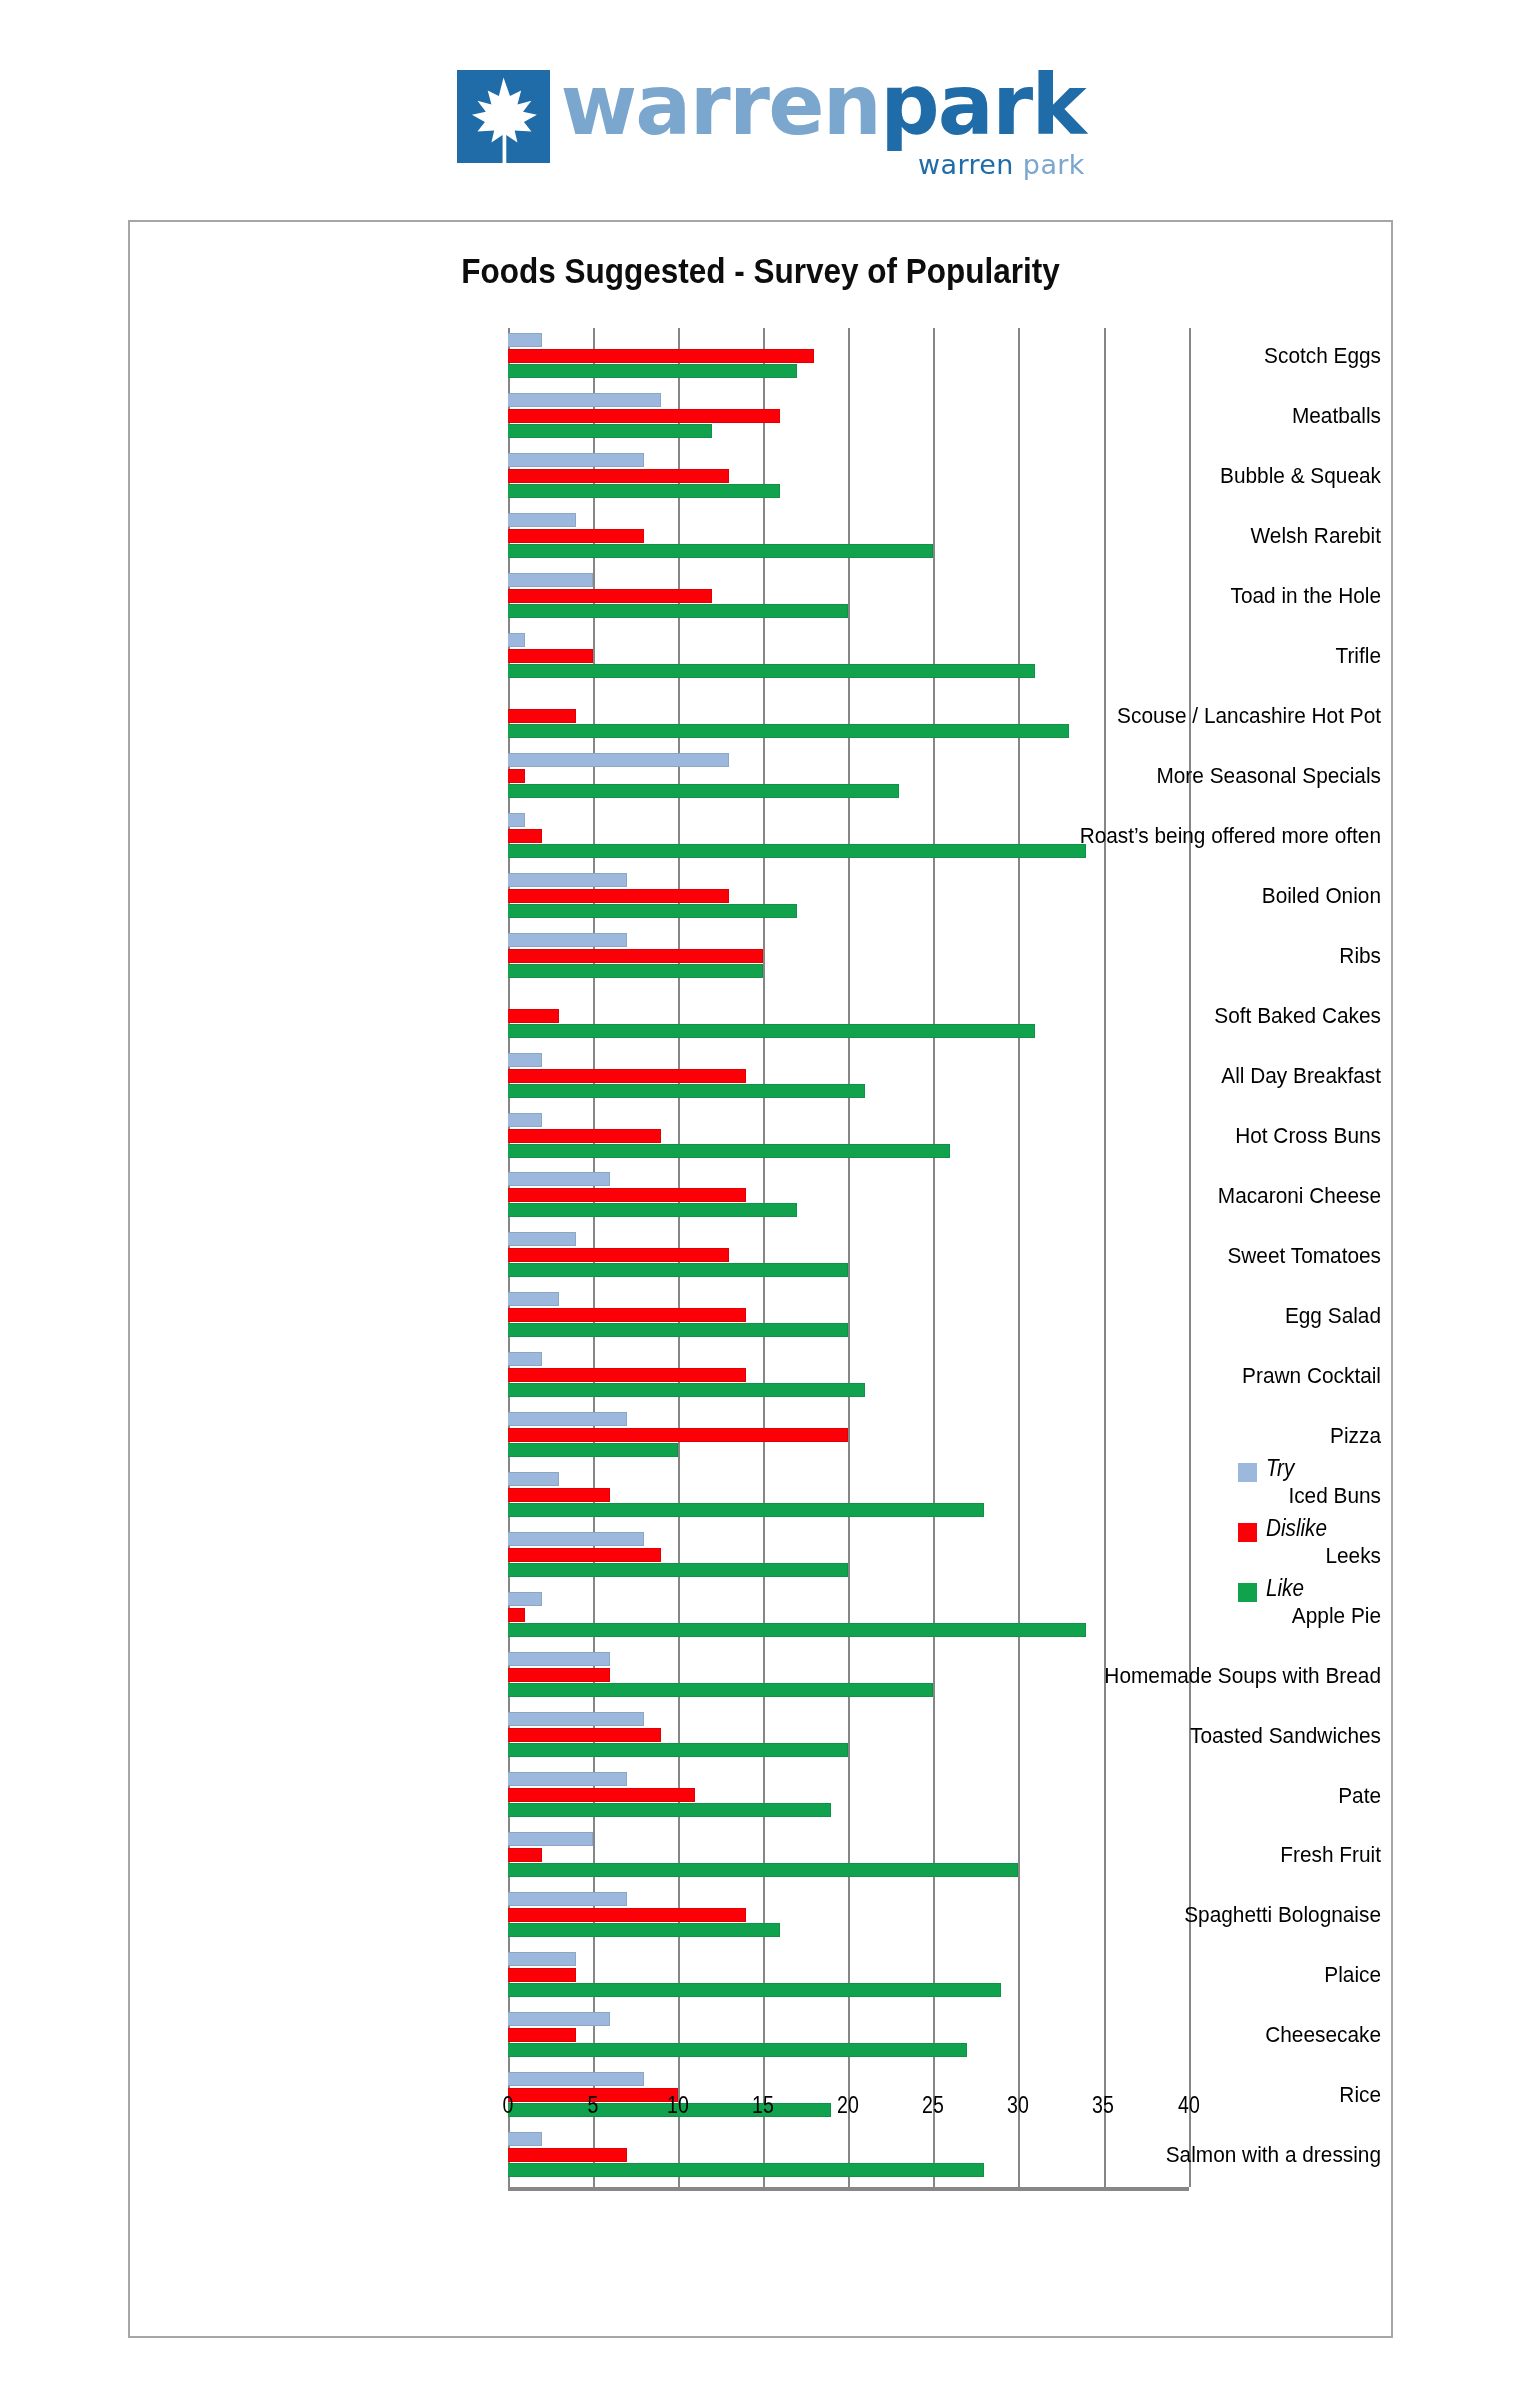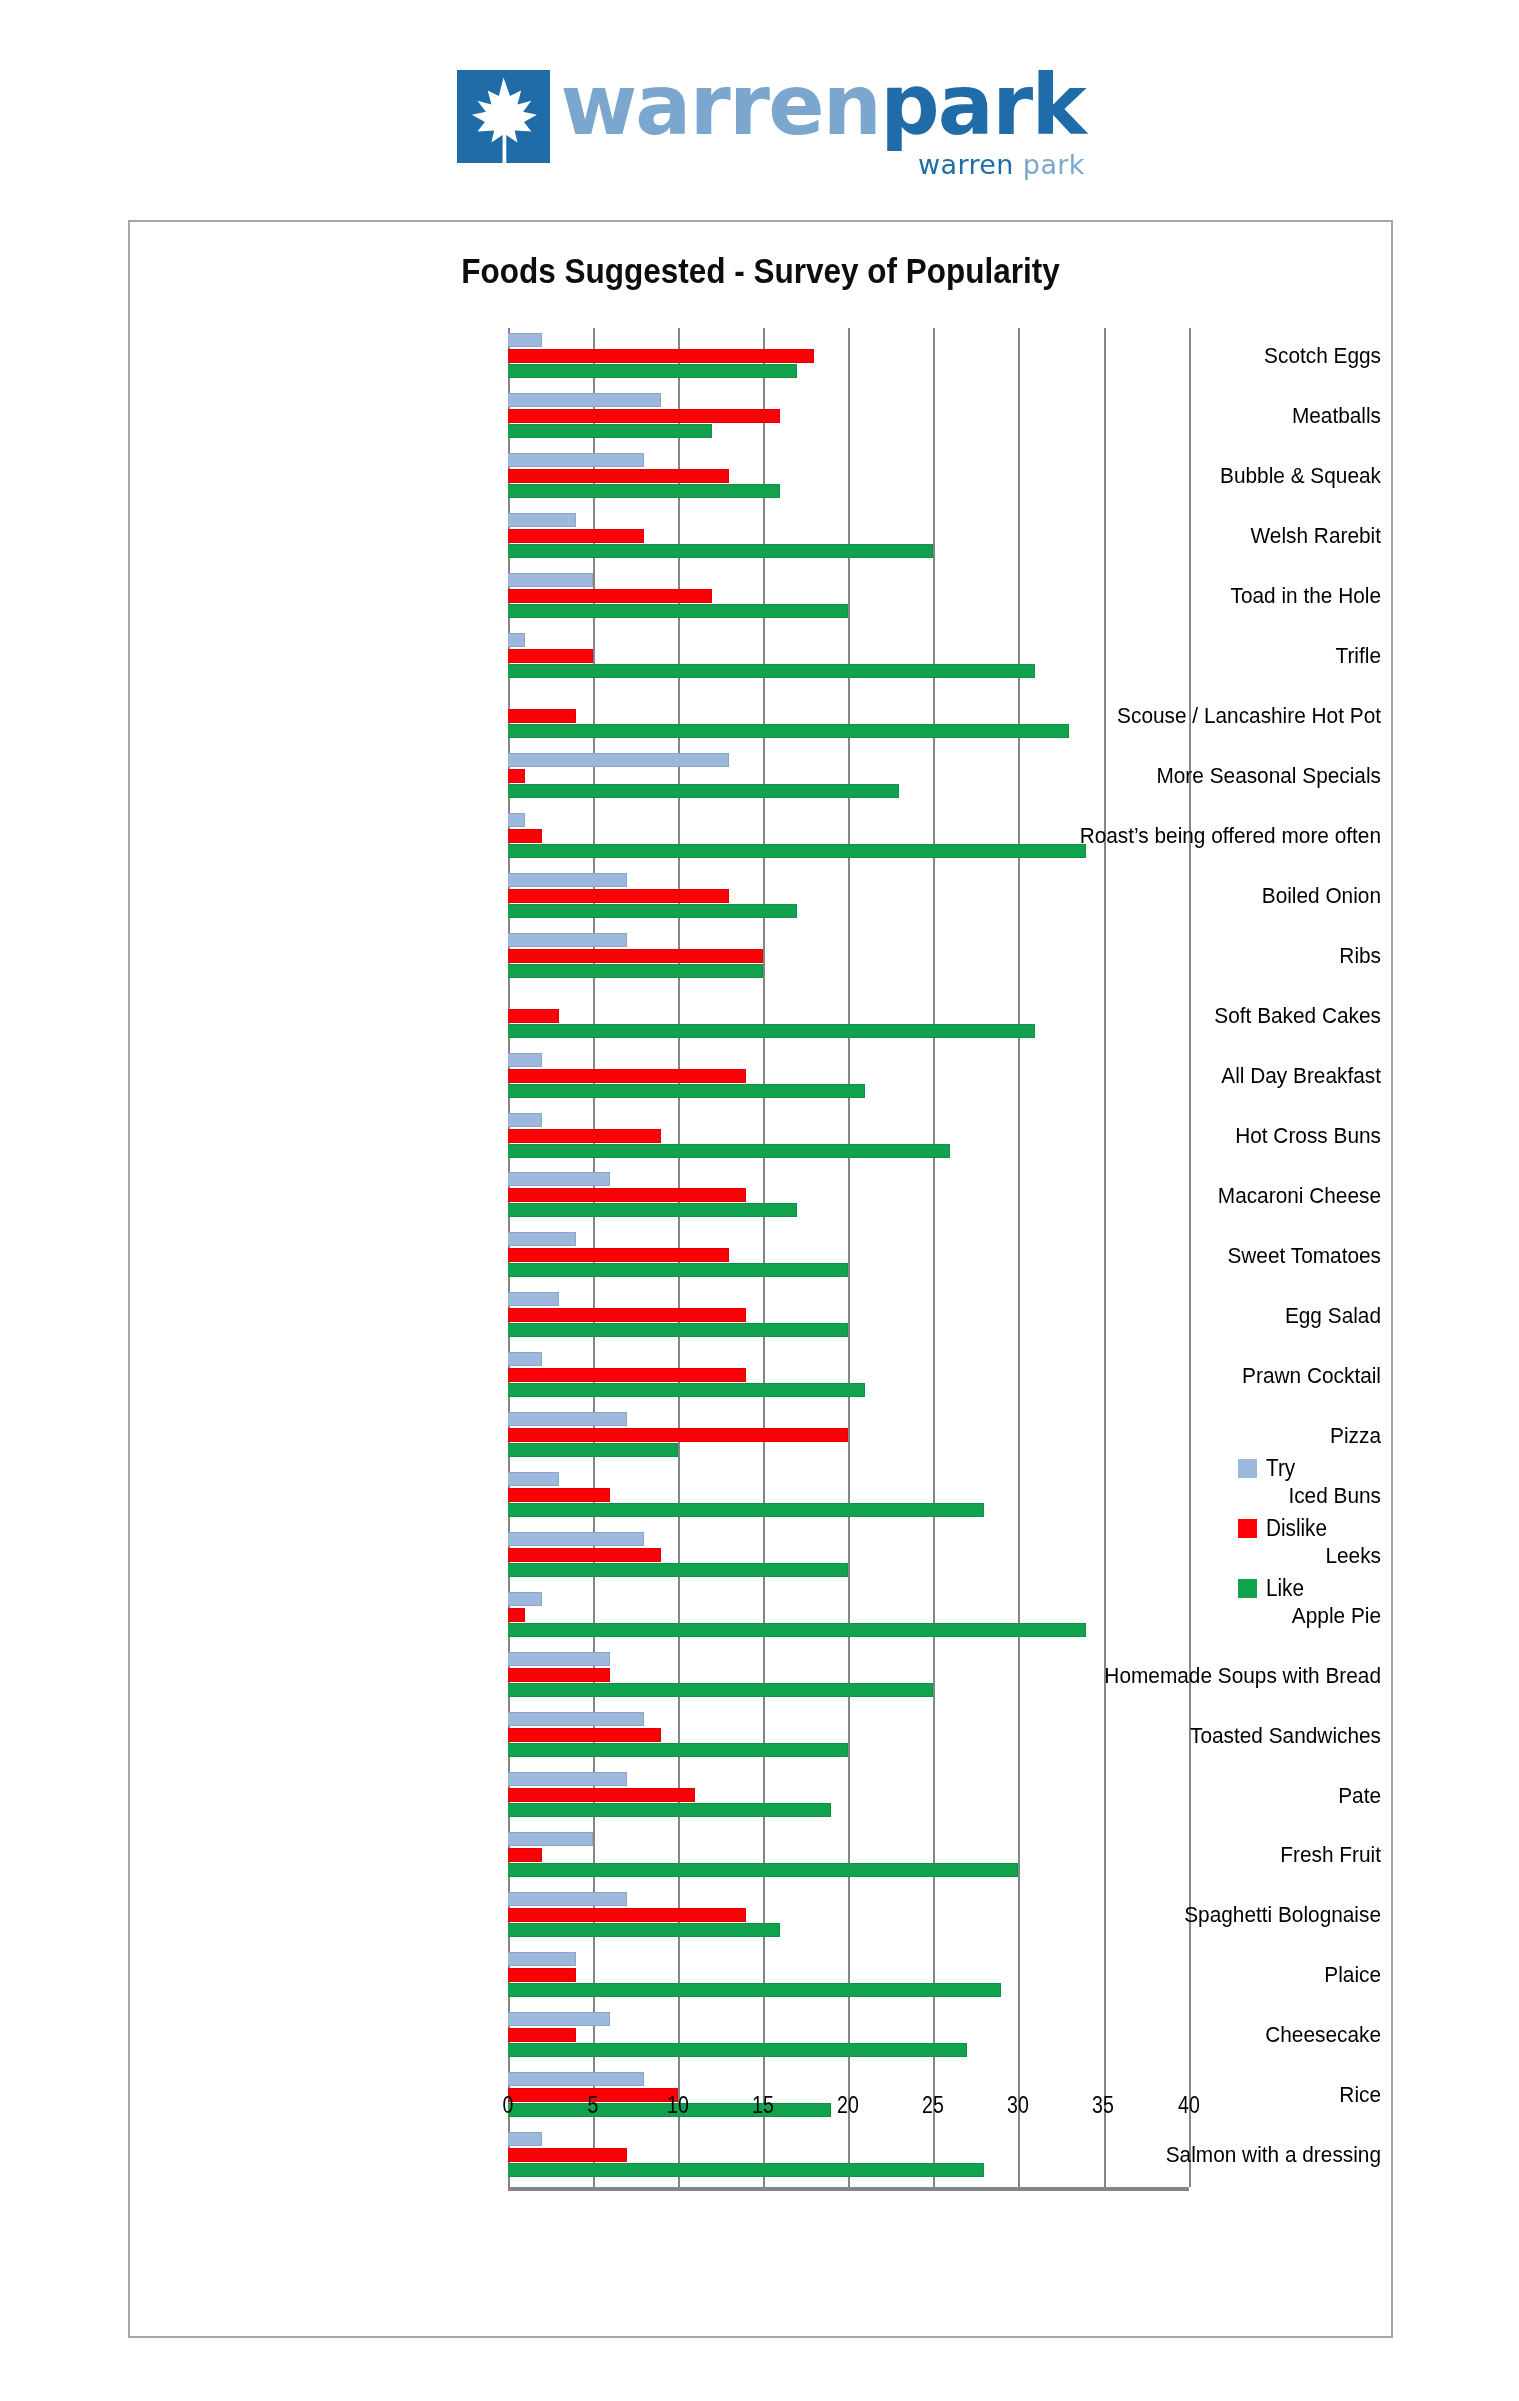--- a/index.html
+++ b/index.html
@@ -148,22 +148,23 @@
 
   
   #legend {
     position: absolute;
     left: 1108px;
     top: 1233px;
     width: 138px;
   }
   .legend-item {
     display: flex;
-    align-items: center;
+    align-items: flex-end;
     margin-bottom: 33px;
+    font-style: italic;
   }
   .legend-swatch {
     width: 19px; height: 19px;
     flex: 0 0 auto;
     margin-right: 8.6px;
   }
   .legend-label {
     font-size: 23px;
     color: #000000;
     font-family: "Liberation Sans Narrow", "Liberation Sans", sans-serif;

